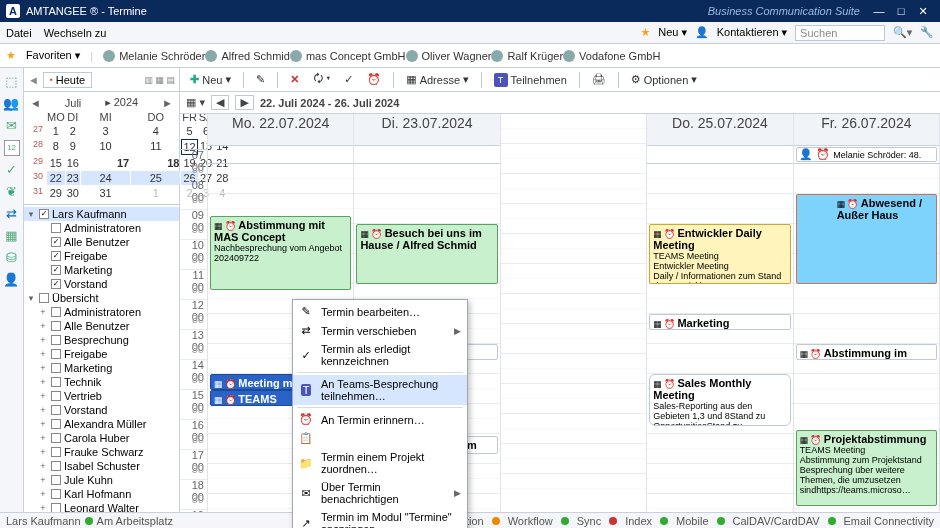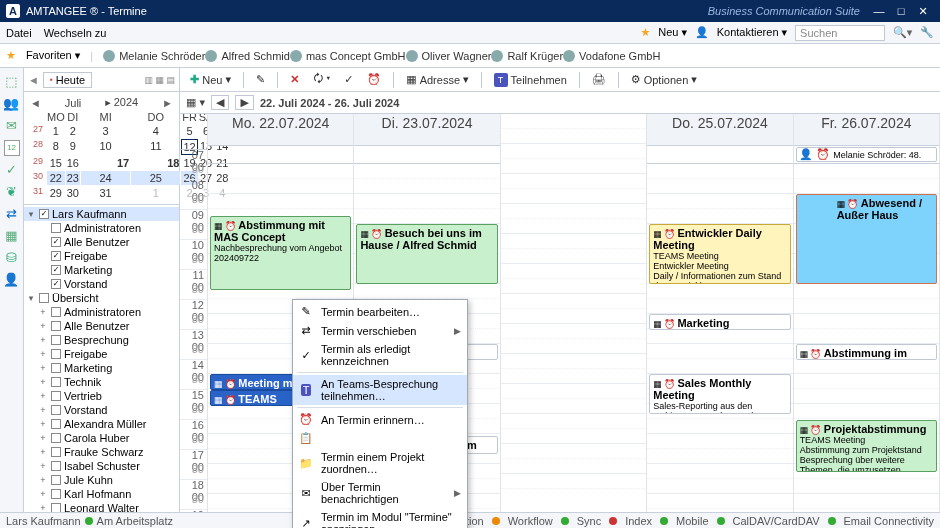--- a/index.html
+++ b/index.html
@@ -530,21 +530,21 @@
               <div class="slot"></div>
               <div class="slot"></div>
               <div class="slot"></div>
               <div class="slot"></div>
               <div class="slot"></div>
               <div class="slot"></div>
               <div class="slot"></div>
               <div class="slot"></div>
               <div class="evt yellow" style="top: 60px; height: 60px;"><span class="ico">▦ ⏰</span><b>Entwickler Daily Meeting</b><br>TEAMS Meeting<br>Entwickler Meeting<br>Daily / Informationen zum Stand der EntwicklungenDEV Team 1, DEV Team …</div>
               <div class="evt white" style="top: 150px; height: 16px;"><span class="ico">▦ ⏰</span><b>Marketing Abstimmung</b></div>
-              <div class="evt white" style="top: 210px; height: 40px;"><span class="ico">▦ ⏰</span><b>Sales Monthly Meeting</b><br>Sales-Reporting aus den Gebieten 1,3 und 8Stand zu OpportunitiesStand zu …</div>
+              <div class="evt white" style="top: 210px; height: 52px; border-radius: 6px;"><span class="ico">▦ ⏰</span><b>Sales Monthly Meeting</b><br>Sales-Reporting aus den Gebieten 1,3 und 8Stand zu OpportunitiesStand zu …</div>
             </div>
           </div>
           <div class="daycol">
             <div class="dayhdr">Fr. 26.07.2024</div>
             <div class="alldayrow">
               <div class="ad-evt white"><span>👤 ⏰ </span>Melanie Schröder: 48. Geburtst…</div>
             </div>
             <div class="daybody">
               <div class="slot"></div>
               <div class="slot"></div>
@@ -566,21 +566,21 @@
               <div class="slot"></div>
               <div class="slot"></div>
               <div class="slot"></div>
               <div class="slot"></div>
               <div class="slot"></div>
               <div class="slot"></div>
               <div class="slot"></div>
               <div class="slot"></div>
               <div class="evt red" style="top: 30px; height: 90px;"><span class="ico">▦ ⏰</span><b>Abwesend / Außer Haus</b></div>
               <div class="evt white" style="top: 180px; height: 16px;"><span class="ico">▦ ⏰</span><b>Abstimmung im Team</b></div>
-              <div class="evt green" style="top: 256px; height: 52px;"><span class="ico">▦ ⏰</span><b>Projektabstimmung</b><br>TEAMS Meeting<br>Abstimmung zum Projektstand Besprechung über weitere Themen, die umzusetzen sindhttps://teams.microso…</div>
+              <div class="evt green" style="top: 266px; height: 76px;"><span class="ico">▦ ⏰</span><b>Projektabstimmung</b><br>TEAMS Meeting<br>Abstimmung zum Projektstand Besprechung über weitere Themen, die umzusetzen sindhttps://teams.microso…</div>
             </div>
           </div>
         </div>
     </div>
   </div>
 </div>
 
 <div class="statusbar">
   <span>Lars Kaufmann</span>
   <span class="dot" style="background:#3a3"></span>

